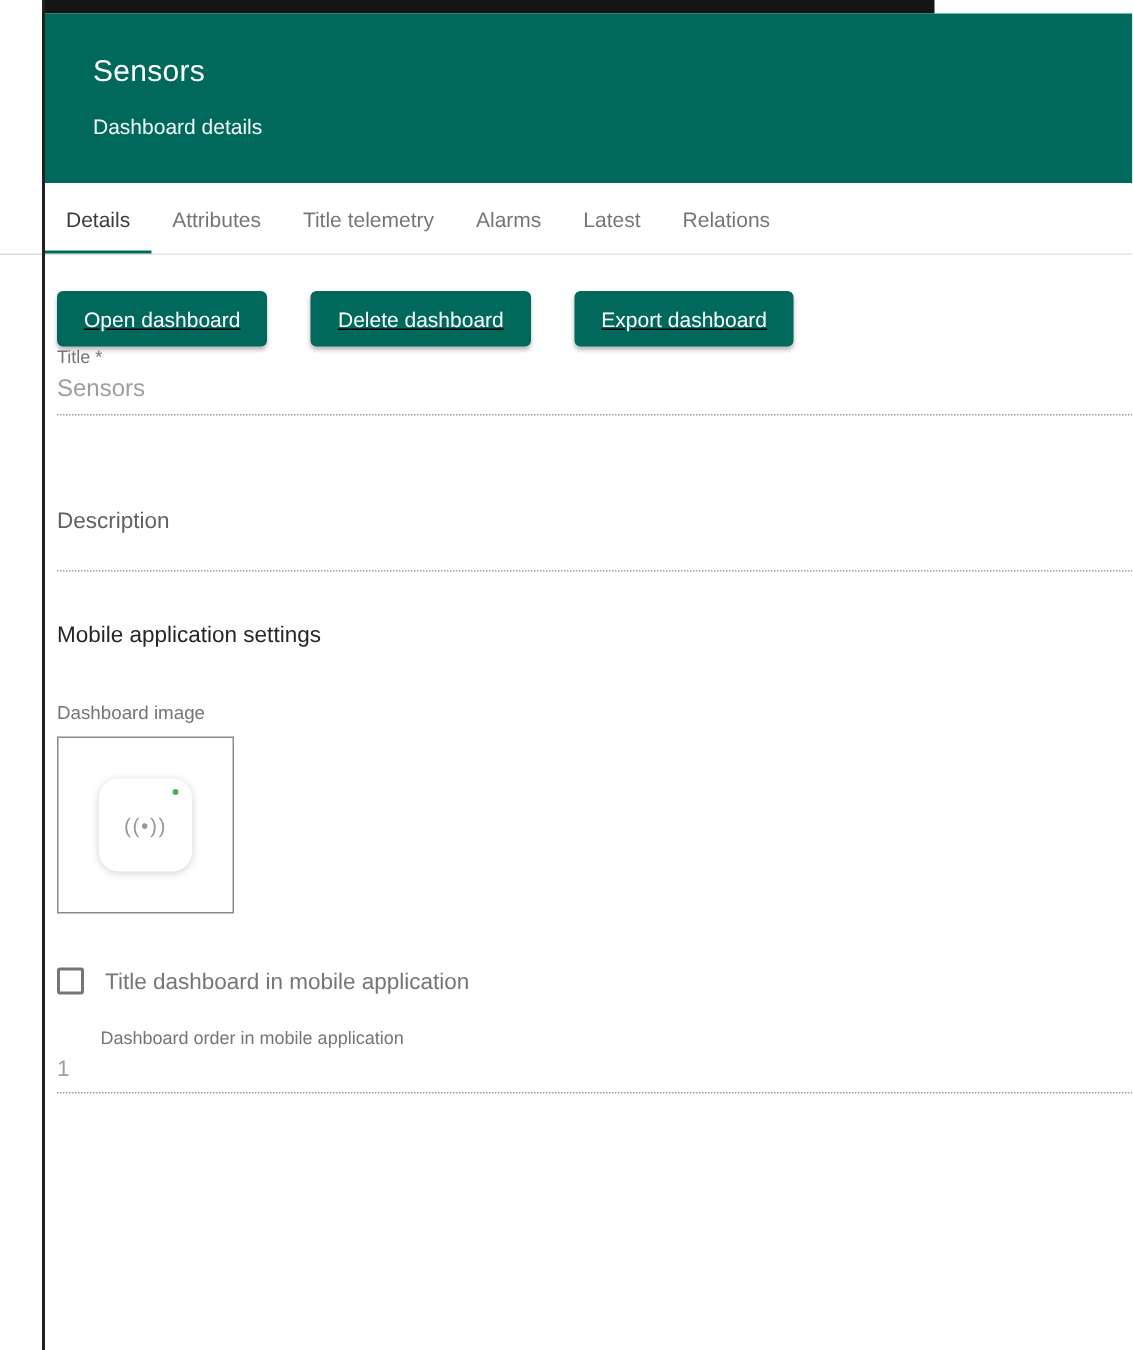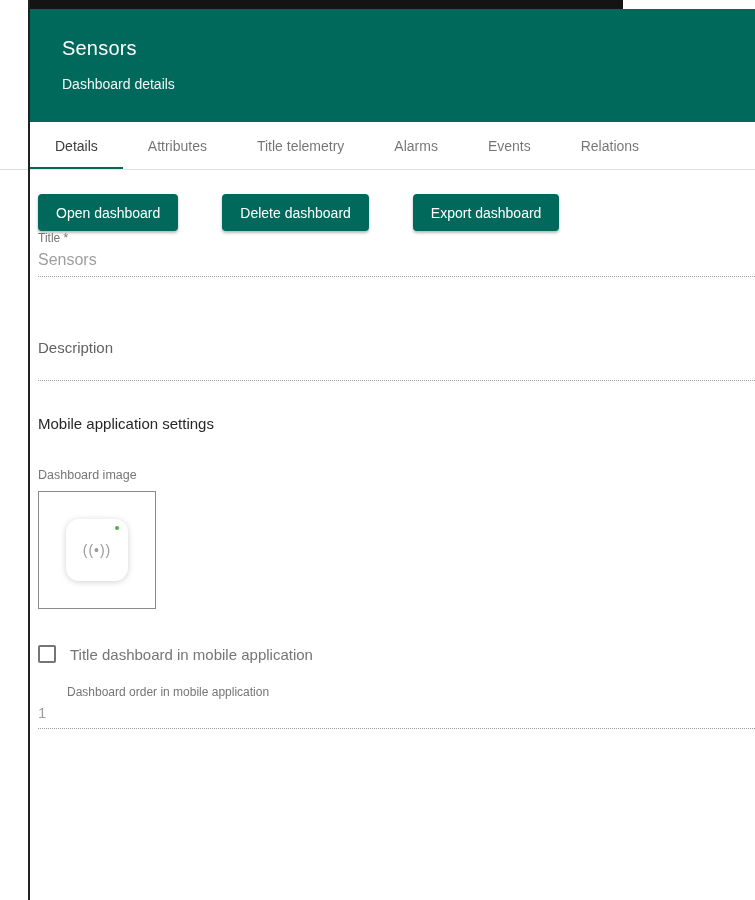--- a/index.html
+++ b/index.html
@@ -10,26 +10,26 @@
 
   .window-strip { position:absolute; top:0; left:30px; width:593px; height:9px; background:#141414; }
   .side-edge { position:absolute; top:0; left:28px; width:2px; height:900px; background:#212121; z-index:6; }
   .left-gutter-line { position:absolute; top:169px; left:0; width:30px; height:1px; background:#dcdcdc; }
 
   .header { position:absolute; top:9px; left:30px; right:0; height:113px; background:#00695c; color:#fff; padding:28px 0 0 32px; }
   .header .title { font-size:20px; font-weight:500; letter-spacing:.2px; }
   .header .subtitle { margin-top:16px; font-size:14px; color:rgba(255,255,255,0.95); }
 
   .tabs { position:absolute; top:122px; left:30px; right:0; height:48px; display:flex; align-items:stretch; border-bottom:1px solid #e3e3e3; background:#fff; }
-  .tab { padding:0 25px; font-size:14px; font-weight:500; color:rgba(0,0,0,0.55); display:flex; align-items:center; cursor:pointer; white-space:nowrap; }
+  .tab { padding:0 14px; font-size:14px; font-weight:500; color:rgba(0,0,0,0.55); display:flex; align-items:center; cursor:pointer; white-space:nowrap; }
   .tab.active { color:#3c3c3c; box-shadow: inset 0 -2px 0 #00695c; }
 
   .content { position:absolute; top:170px; left:30px; right:0; bottom:0; padding:24px 0 0 8px; background:#fff; }
 
-  .actions { display:flex; gap:44px; }
+  .actions { display:flex; gap:29px;text-decoration:underline; }
   .btn { background:#00695c; color:#fff; border:none; border-radius:4px; height:37px; padding:0 18px;
          font-size:14px; font-weight:500; font-family:inherit; box-shadow:0 2px 3px rgba(0,0,0,0.28); cursor:pointer; }
 
   .field { border-bottom:1px dotted #9e9e9e; padding-bottom:7px; margin-right:0; }
   .field-label { font-size:12px; color:#757575; }
   .field-value { margin-top:6px; font-size:16px; color:#9e9e9e; }
 
   .desc-field { margin-top:62px; border-bottom:1px dotted #9e9e9e; padding-bottom:24px; }
   .desc-label { font-size:15px; color:#616161; }
 
@@ -61,21 +61,21 @@
   <div class="header">
     <div class="title">Sensors</div>
     <div class="subtitle">Dashboard details</div>
   </div>
 
   <div class="tabs">
     <div class="tab active">Details</div>
     <div class="tab">Attributes</div>
     <div class="tab">Title telemetry</div>
     <div class="tab">Alarms</div>
-    <div class="tab">Events</div>
+    <div class="tab">Latest</div>
     <div class="tab">Relations</div>
   </div>
 
   <div class="content">
 
     <div class="actions">
       <button class="btn">Open dashboard</button>
       <button class="btn">Delete dashboard</button>
       <button class="btn">Export dashboard</button>
     </div>

